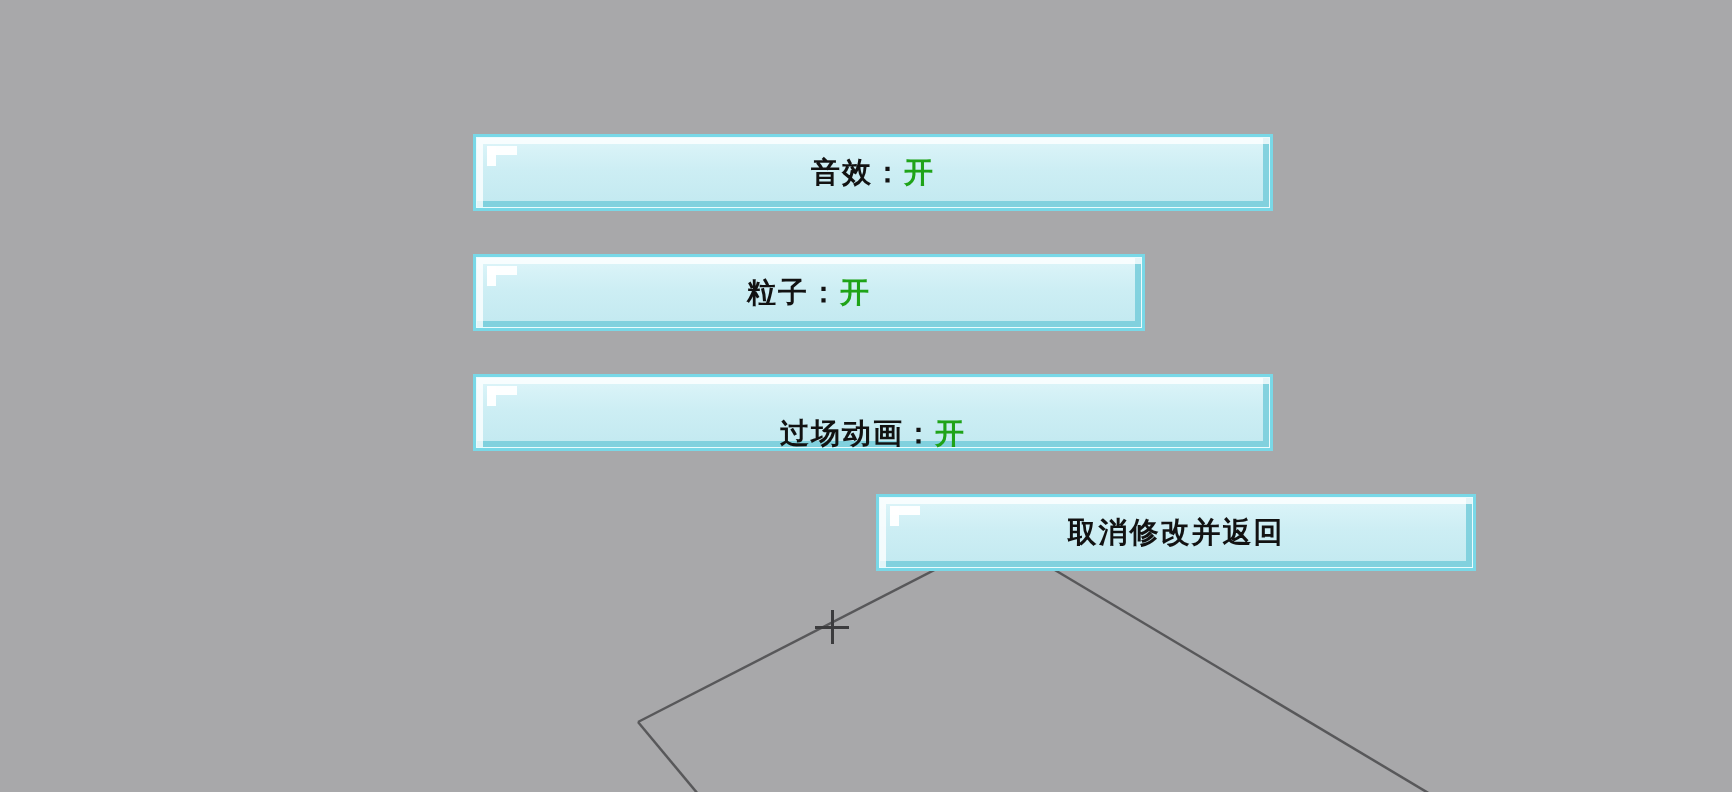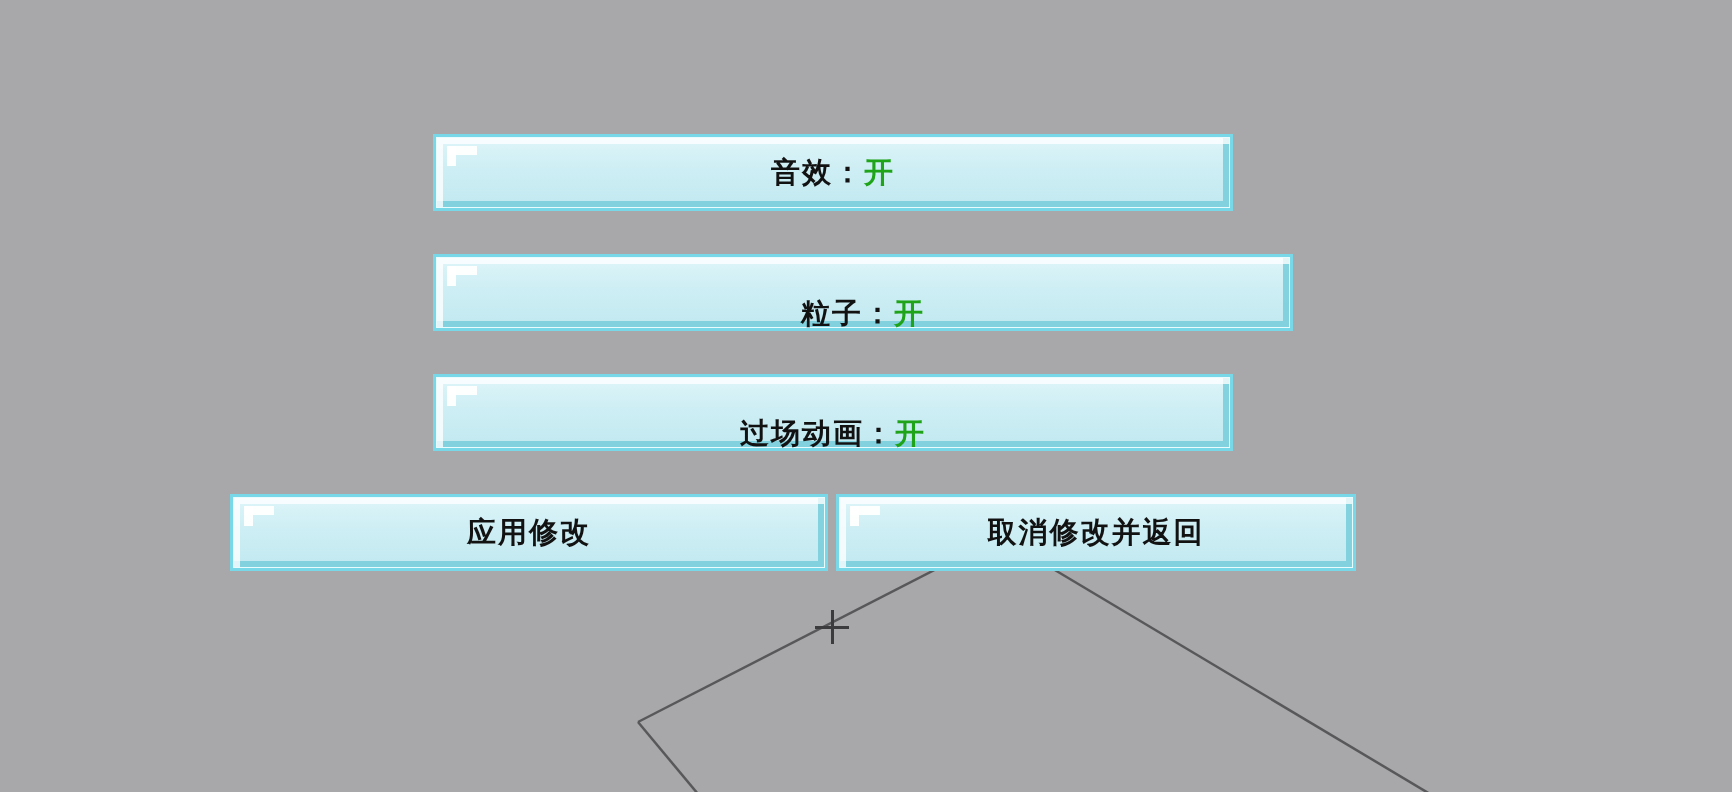--- a/index.html
+++ b/index.html
@@ -17,20 +17,21 @@
     position:absolute;z-index:2;
     display:flex;align-items:center;justify-content:center;
     background:linear-gradient(180deg,#def5f9 0%,#cdeef4 45%,#c2e9f0 100%);
     border:3px solid #79d8e7;
     box-shadow:
       inset 0 0 0 1px #eafbfd,
       inset 7px 7px 0 0 rgba(255,255,255,0.78),
       inset -7px -7px 0 0 rgba(118,204,219,0.85);
     cursor:pointer;
     box-sizing:border-box;
+    margin-left:40px;
   }
   .btn::before{
     content:"";position:absolute;left:11px;top:9px;
     width:30px;height:9px;background:rgba(255,255,255,0.95);
   }
   .btn::after{
     content:"";position:absolute;left:11px;top:9px;
     width:9px;height:20px;background:rgba(255,255,255,0.95);
   }
   .btn-text{
@@ -61,35 +62,32 @@
     <line x1="1032" y1="520" x2="638" y2="722" stroke="#58585a" stroke-width="2.5"></line>
     <line x1="638" y1="722" x2="698" y2="794" stroke="#58585a" stroke-width="2.5"></line>
     <line x1="1018" y1="548" x2="1430" y2="794" stroke="#58585a" stroke-width="2.5"></line>
   </svg>
 
   <div class="btn" style="left:433px;top:134px;width:800px;height:77px;">
     <span class="btn-text">音效：</span>
       <span class="btn-value">开</span>
   </div>
 
-  <div class="btn" style="left:433px;top:254px;width:860px;height:77px;align-items:flex-end;">
+  <div class="btn" style="left:433px;top:254px;width:672px;height:77px;">
     <span class="btn-text">粒子：</span>
       <span class="btn-value">开</span>
   </div>
 
   <div class="btn" style="left:433px;top:374px;width:800px;height:77px;align-items:flex-end;">
     <span class="btn-text">过场动画：</span>
       <span class="btn-value">开</span>
   </div>
 
-  <div class="btn" style="left:230px;top:494px;width:598px;height:77px;">
-    <span class="btn-text">应用修改</span>
-  </div>
 
-  <div class="btn" style="left:836px;top:494px;width:520px;height:77px;">
+  <div class="btn" style="left:836px;top:494px;width:600px;height:77px;">
     <span class="btn-text">取消修改并返回</span>
   </div>
 
   <div class="crosshair">
     <span class="ch-h"></span>
     <span class="ch-v"></span>
   </div>
 
 </div>
 

